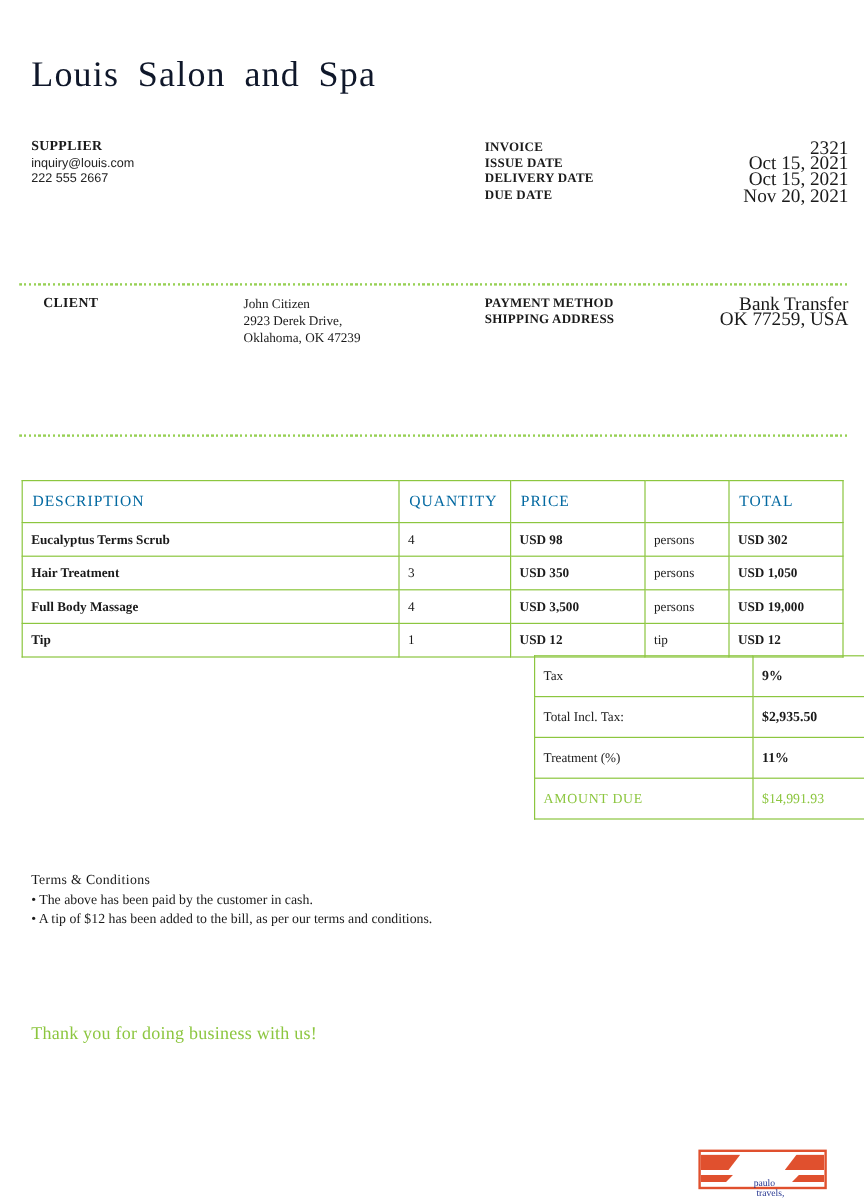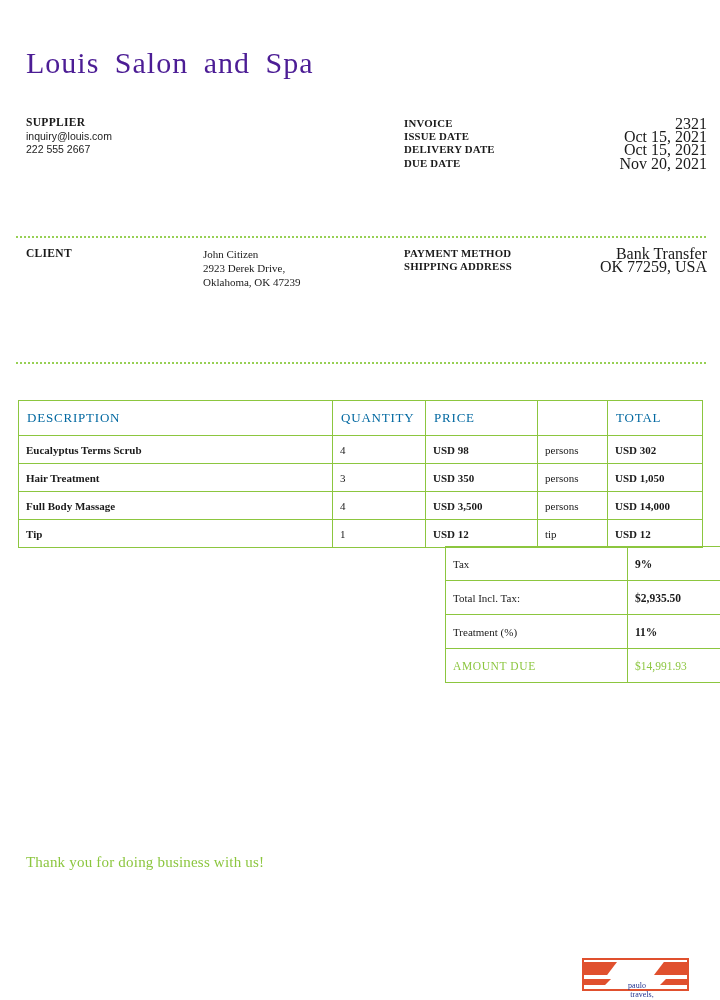--- a/index.html
+++ b/index.html
@@ -10,42 +10,42 @@
     width: 720px;
     height: 1000px;
     position: relative;
     overflow: hidden;
   }
   .page { position: absolute; inset: 0; background: #fff; }
 
   .title {
     position: absolute; left: 26px; top: 46px;
     font-size: 30px; line-height: 34px;
-    color: #4c1d95; word-spacing: 7px; letter-spacing: 1px;
+    color: #0f172a; word-spacing: 7px; letter-spacing: 1px;
   }
 
   
   .supplier { position: absolute; left: 26px; top: 116px; font-size: 11px; line-height: 13.5px; }
   .supplier .lbl { font-weight: 700; font-size: 11.5px; letter-spacing: 0.3px; }
   .supplier .contact { font-family: "Liberation Sans", "DejaVu Sans", sans-serif; font-size: 10.5px; color: #222; }
 
   
   .meta-block { position: absolute; left: 404px; width: 303px; font-size: 11px; }
   .meta-block.invoice { top: 117px; }
   .meta-block.payment { top: 247px; }
   .meta-row { display: flex; justify-content: space-between; line-height: 13.2px; }
   .meta-label { font-weight: 700; font-size: 10.8px; letter-spacing: 0.2px; }
   .meta-value { text-align: right; font-size: 16px; }
 
   .dotted { position: absolute; left: 16px; width: 692px; height: 2px;
     background: repeating-linear-gradient(90deg, #97D054 0 2px, transparent 2px 4px); }
   .dotted.one { top: 236px; }
   .dotted.two { top: 362px; }
 
-  .client-label { position: absolute; left: 26px; top: 247px; font-weight: 700; font-size: 11.5px; letter-spacing: 0.3px; }
+  .client-label { position: absolute; left: 36px; top: 247px; font-weight: 700; font-size: 11.5px; letter-spacing: 0.3px; }
   .client-lines { position: absolute; left: 203px; top: 247px; font-size: 11px; line-height: 14px; }
 
   
   table { border-collapse: collapse; table-layout: fixed; }
   .items { position: absolute; left: 18px; top: 400px; width: 684px; }
   .items th, .items td { border: 1.5px solid #8CC63F; text-align: left; vertical-align: middle; }
   .items th {
     height: 35px; color: #0369a1; font-weight: 400;
     font-size: 13px; letter-spacing: 0.8px; padding-left: 8px;
   }
@@ -164,21 +164,21 @@
         <td>3</td>
         <td class="b">USD 350</td>
         <td>persons</td>
         <td class="b">USD 1,050</td>
       </tr>
       <tr>
         <td class="b">Full Body Massage</td>
         <td>4</td>
         <td class="b">USD 3,500</td>
         <td>persons</td>
-        <td class="b">USD 14,000</td>
+        <td class="b">USD 19,000</td>
       </tr>
       <tr>
         <td class="b">Tip</td>
         <td>1</td>
         <td class="b">USD 12</td>
         <td>tip</td>
         <td class="b">USD 12</td>
       </tr>
     </tbody>
   </table>
@@ -201,20 +201,25 @@
         <td class="sum-label">Treatment (%)</td>
         <td class="sum-value">11%</td>
       </tr>
       <tr class="due">
         <td class="sum-label">AMOUNT DUE</td>
         <td class="sum-value">$14,991.93</td>
       </tr>
     </tbody>
   </table>
 
+  <div class="terms">
+    <div class="terms-title">Terms &amp; Conditions</div>
+    <div>• The above has been paid by the customer in cash.</div>
+    <div>• A tip of $12 has been added to the bill, as per our terms and conditions.</div>
+  </div>
 
   <div class="thankyou">Thank you for doing business with us!</div>
 
   <div class="logo">
     <div class="shape tl"></div>
     <div class="shape bl"></div>
     <div class="shape tr"></div>
     <div class="shape br"></div>
     <div class="logo-text">
       <span class="l1">paulo</span>

